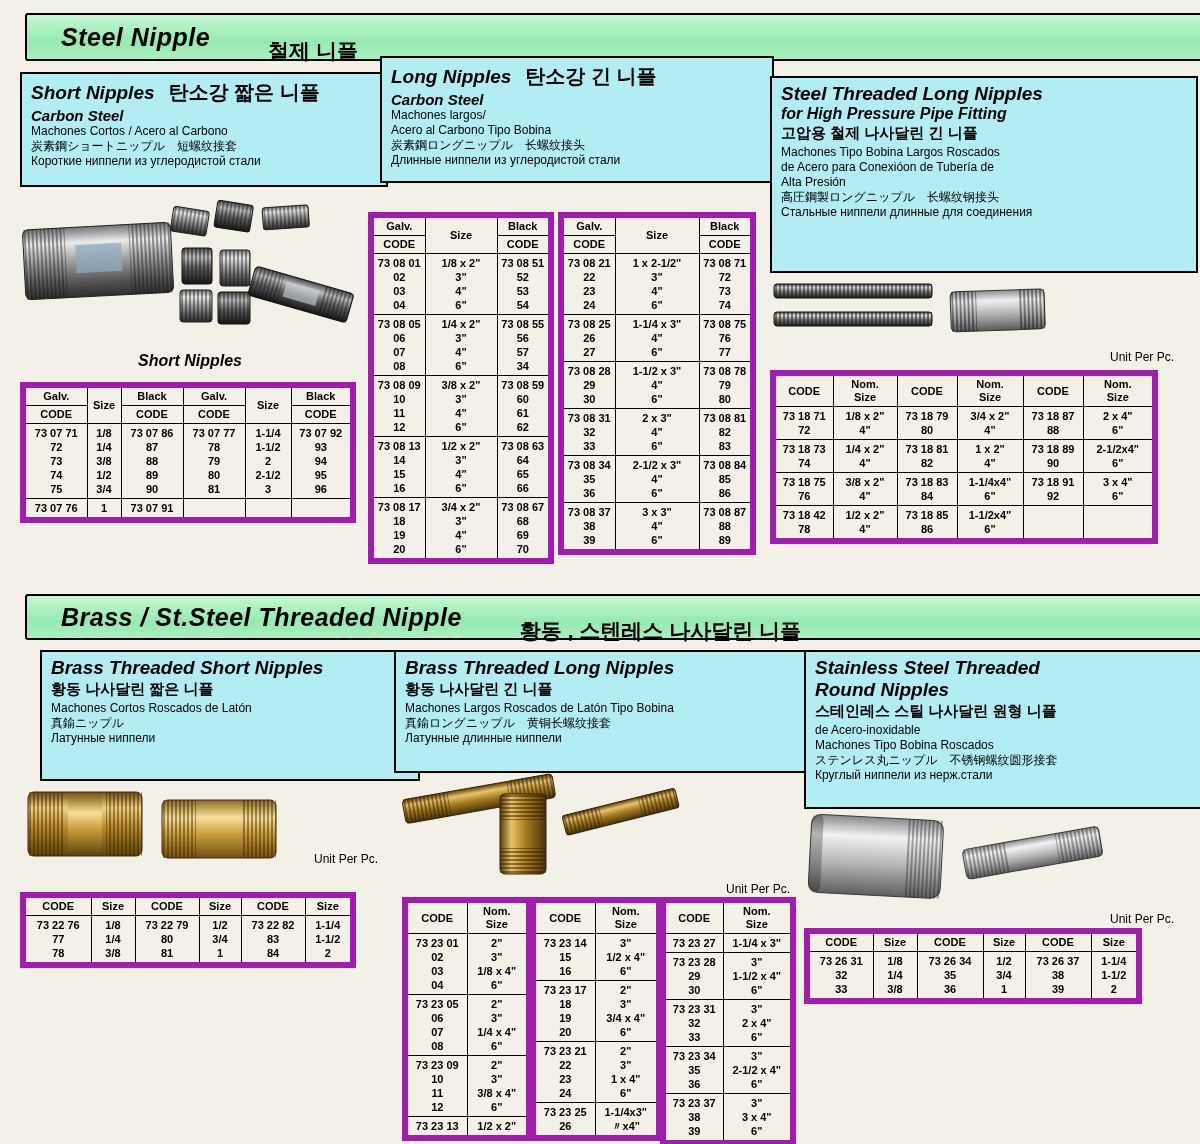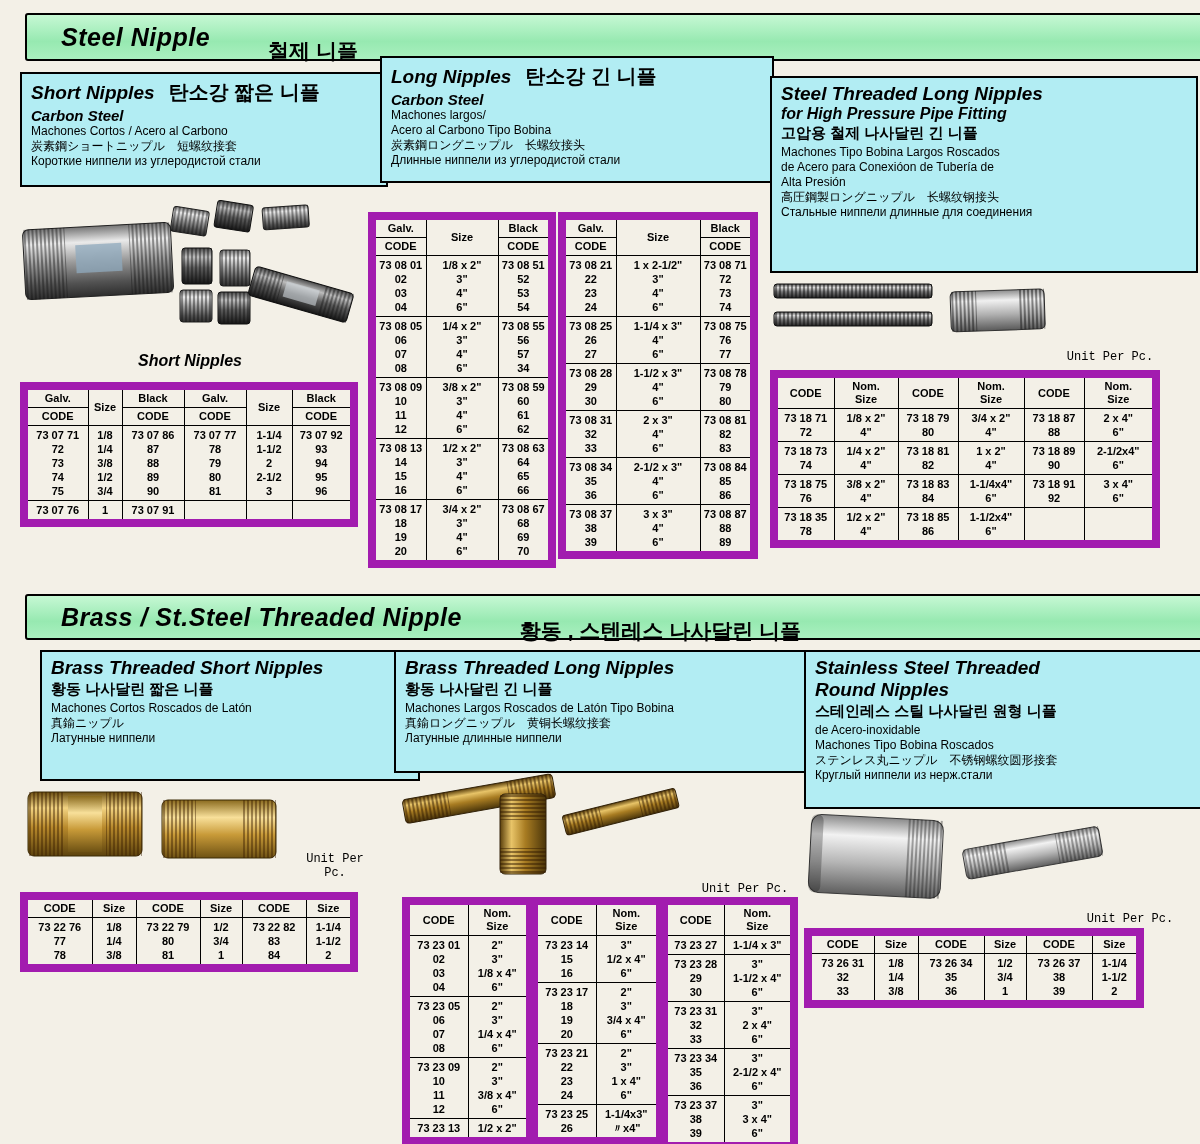--- a/index.html
+++ b/index.html
@@ -21,22 +21,22 @@
     padding:5px 9px 6px 9px;
   }
   .hl1{display:flex;align-items:baseline;}
   .t-en{font-size:19px;font-weight:bold;font-style:italic;white-space:nowrap;}
   .t-en2{font-size:16px;font-weight:bold;font-style:italic;white-space:nowrap;}
   .t-kr{font-size:20px;font-weight:bold;margin-left:14px;white-space:nowrap;}
   .t-kr-line{font-size:15px;font-weight:bold;margin:1px 0 2px 0;}
   .t-sub{font-size:15px;font-weight:bold;font-style:italic;margin-top:1px;}
   .t-line{font-size:12px;line-height:15px;}
   .caption{position:absolute;font-size:16px;font-weight:bold;font-style:italic;text-align:center;}
-  .unit{position:absolute;font-size:12px;text-align:center;font-family:Liberation Mono, monospace;}
-  table.tbl{position:absolute;border-collapse:collapse;border:8px solid #a21caf;}
+  .unit{position:absolute;font-size:12px;text-align:right;}
+  table.tbl{position:absolute;border-collapse:collapse;border:6px solid #a21caf;}
   .tbl th,.tbl td{
     border:1px solid #000;text-align:center;vertical-align:middle;
     font-size:11px;font-weight:bold;padding:2px 3px;
   }
   .tbl th{white-space:pre-line;line-height:13px;}
   .tbl td{vertical-align:top;}
   .tbl td div{line-height:14px;white-space:nowrap;min-height:14px;}
   svg{position:absolute;overflow:visible;}
 </style>
 </head>
@@ -615,21 +615,21 @@
           <div>73 18 91</div>
           <div>92</div>
         </td>
         <td>
           <div>3 x 4"</div>
           <div>6"</div>
         </td>
       </tr>
       <tr>
         <td>
-          <div>73 18 35</div>
+          <div>73 18 42</div>
           <div>78</div>
         </td>
         <td>
           <div>1/2 x 2"</div>
           <div>4"</div>
         </td>
         <td>
           <div>73 18 85</div>
           <div>86</div>
         </td>

